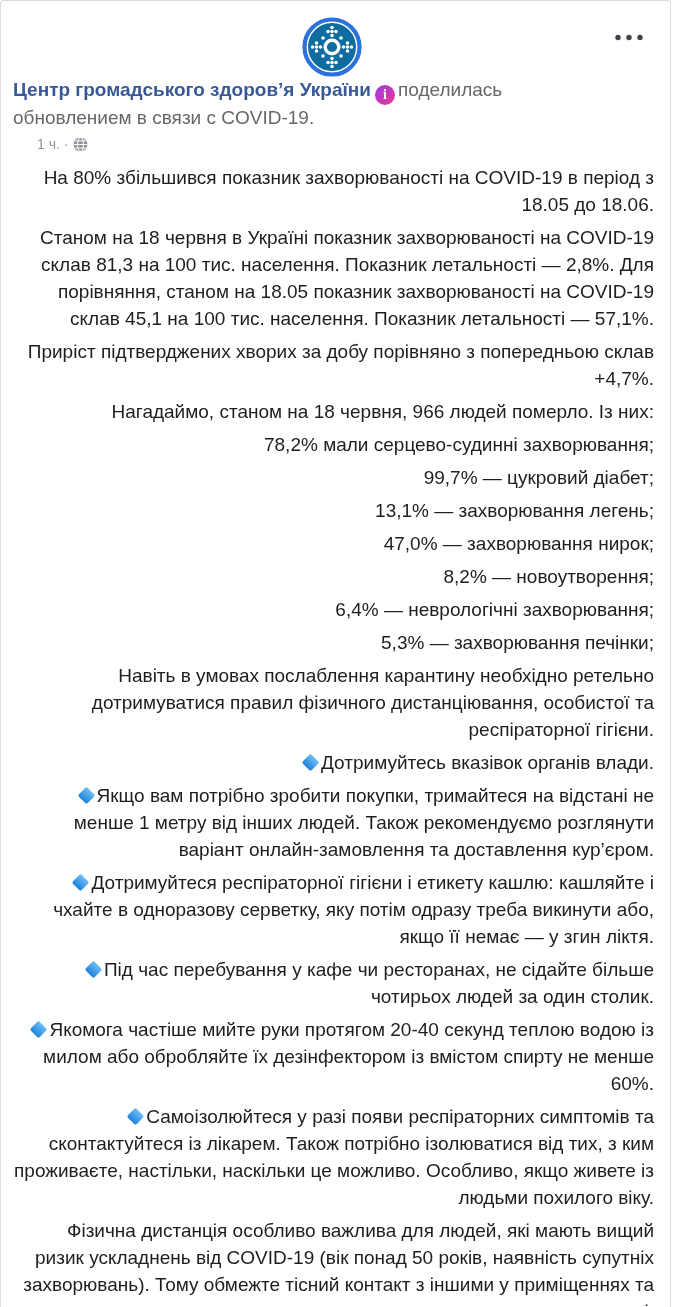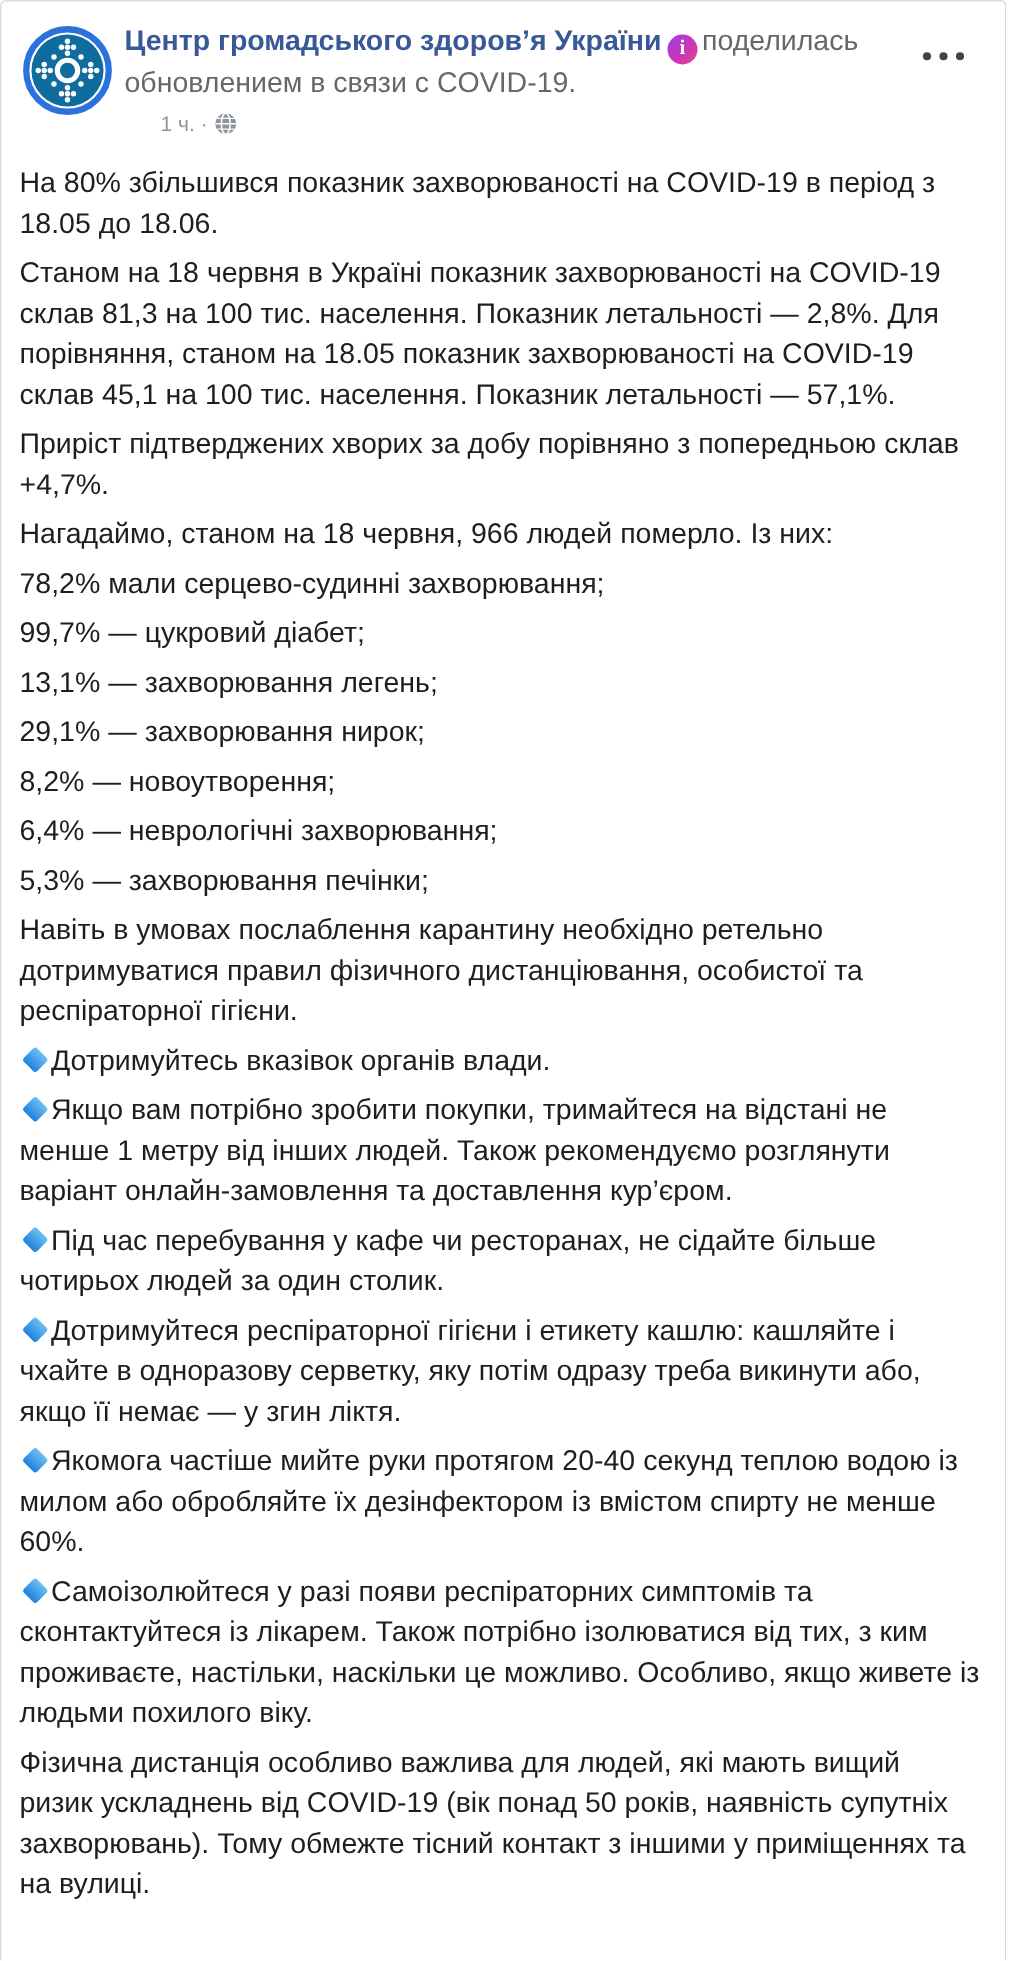--- a/index.html
+++ b/index.html
@@ -7,21 +7,21 @@
   .card{
     box-sizing:border-box;
     width:671px;min-height:1307px;
     background:#fff;
     border:1px solid #d8dbe0;border-bottom:none;
     border-radius:4px 4px 0 0;
     padding:14px 14px 10px 12px;
     position:relative;
   }
   
-  .header{position:relative;display:flex;align-items:flex-start;min-height:82px;margin-bottom:12px;}
+  .header{position:relative;display:flex;align-items:center;min-height:82px;margin-bottom:12px;flex-direction:column;}
   .avatar{flex:0 0 60px;width:60px;height:60px;margin:2px 8px 0 2px;cursor:pointer;}
   .avatar svg{display:block;}
   .hmeta{flex:1 1 auto;padding-right:52px;}
   .htext{font-size:19px;line-height:26px;color:#65676b;}
   .pname{color:#385898;font-weight:bold;text-decoration:none;cursor:pointer;}
   .ibadge{
     display:inline-block;width:20px;height:20px;line-height:20px;
     border-radius:50%;
     background:linear-gradient(135deg,#9c3fe4 0%,#c936b8 55%,#ec3e8c 100%);
     color:#fff;text-align:center;
@@ -32,21 +32,21 @@
   .sub{margin-top:5px;font-size:14px;line-height:16px;color:#90949c;display:flex;align-items:center;gap:4px;}
   .time{color:#90949c;text-decoration:none;cursor:pointer;margin-left:24px;}
   .sep{color:#90949c;}
   .globe{display:inline-block;width:15px;height:15px;}
   .menu{
     position:absolute;top:8px;right:6px;
     background:none;border:none;padding:6px;cursor:pointer;
   }
   
   .post-text{padding-right:2px;}
-  .para{margin:0 0 6px 0;font-size:19px;line-height:27px;color:#1c1e21;}
+  .para{margin:0 0 6px 0;font-size:19px;line-height:27px;color:#1c1e21;text-align:right;}
   .diamond{display:inline-block;width:21px;height:21px;vertical-align:-4px;}
   .diamond svg{display:block;}
 </style>
 </head>
 <body>
 
 <div class="card">
 
   <div class="header">
 
@@ -115,21 +115,21 @@
   </div>
 
   <div class="post-text" id="post-body">
       <p class="para">На 80% збільшився показник захворюваності на COVID-19 в період з 18.05 до 18.06.</p>
       <p class="para">Станом на 18 червня в Україні показник захворюваності на COVID-19 склав 81,3 на 100 тис. населення. Показник летальності — 2,8%. Для порівняння, станом на 18.05 показник захворюваності на COVID-19 склав 45,1 на 100 тис. населення. Показник летальності — 57,1%.</p>
       <p class="para">Приріст підтверджених хворих за добу порівняно з попередньою склав +4,7%.</p>
       <p class="para">Нагадаймо, станом на 18 червня, 966 людей померло. Із них:</p>
       <p class="para">78,2% мали серцево-судинні захворювання;</p>
       <p class="para">99,7% — цукровий діабет;</p>
       <p class="para">13,1% — захворювання легень;</p>
-      <p class="para">29,1% — захворювання нирок;</p>
+      <p class="para">47,0% — захворювання нирок;</p>
       <p class="para">8,2% — новоутворення;</p>
       <p class="para">6,4% — неврологічні захворювання;</p>
       <p class="para">5,3% — захворювання печінки;</p>
       <p class="para">Навіть в умовах послаблення карантину необхідно ретельно дотримуватися правил фізичного дистанціювання, особистої та респіраторної гігієни.</p>
       <p class="para"><span class="diamond"><svg width="21" height="21" viewBox="0 0 21 21">
     <defs>
       <linearGradient id="dg" x1="0" y1="0" x2="0" y2="1">
         <stop offset="0" stop-color="#6fbef3"></stop>
         <stop offset="1" stop-color="#1d82dd"></stop>
       </linearGradient>
@@ -146,30 +146,30 @@
     <rect x="4.2" y="4.2" width="12.6" height="12.6" rx="2.2" transform="rotate(45 10.5 10.5)" fill="url(#dg)"></rect>
   </svg></span>Якщо вам потрібно зробити покупки, тримайтеся на відстані не менше 1 метру від інших людей. Також рекомендуємо розглянути варіант онлайн-замовлення та доставлення кур’єром.</p>
       <p class="para"><span class="diamond"><svg width="21" height="21" viewBox="0 0 21 21">
     <defs>
       <linearGradient id="dg" x1="0" y1="0" x2="0" y2="1">
         <stop offset="0" stop-color="#6fbef3"></stop>
         <stop offset="1" stop-color="#1d82dd"></stop>
       </linearGradient>
     </defs>
     <rect x="4.2" y="4.2" width="12.6" height="12.6" rx="2.2" transform="rotate(45 10.5 10.5)" fill="url(#dg)"></rect>
-  </svg></span>Під час перебування у кафе чи ресторанах, не сідайте більше чотирьох людей за один столик.</p>
+  </svg></span>Дотримуйтеся респіраторної гігієни і етикету кашлю: кашляйте і чхайте в одноразову серветку, яку потім одразу треба викинути або, якщо її немає — у згин ліктя.</p>
       <p class="para"><span class="diamond"><svg width="21" height="21" viewBox="0 0 21 21">
     <defs>
       <linearGradient id="dg" x1="0" y1="0" x2="0" y2="1">
         <stop offset="0" stop-color="#6fbef3"></stop>
         <stop offset="1" stop-color="#1d82dd"></stop>
       </linearGradient>
     </defs>
     <rect x="4.2" y="4.2" width="12.6" height="12.6" rx="2.2" transform="rotate(45 10.5 10.5)" fill="url(#dg)"></rect>
-  </svg></span>Дотримуйтеся респіраторної гігієни і етикету кашлю: кашляйте і чхайте в одноразову серветку, яку потім одразу треба викинути або, якщо її немає — у згин ліктя.</p>
+  </svg></span>Під час перебування у кафе чи ресторанах, не сідайте більше чотирьох людей за один столик.</p>
       <p class="para"><span class="diamond"><svg width="21" height="21" viewBox="0 0 21 21">
     <defs>
       <linearGradient id="dg" x1="0" y1="0" x2="0" y2="1">
         <stop offset="0" stop-color="#6fbef3"></stop>
         <stop offset="1" stop-color="#1d82dd"></stop>
       </linearGradient>
     </defs>
     <rect x="4.2" y="4.2" width="12.6" height="12.6" rx="2.2" transform="rotate(45 10.5 10.5)" fill="url(#dg)"></rect>
   </svg></span>Якомога частіше мийте руки протягом 20-40 секунд теплою водою із милом або обробляйте їх дезінфектором із вмістом спирту не менше 60%.</p>
       <p class="para"><span class="diamond"><svg width="21" height="21" viewBox="0 0 21 21">

